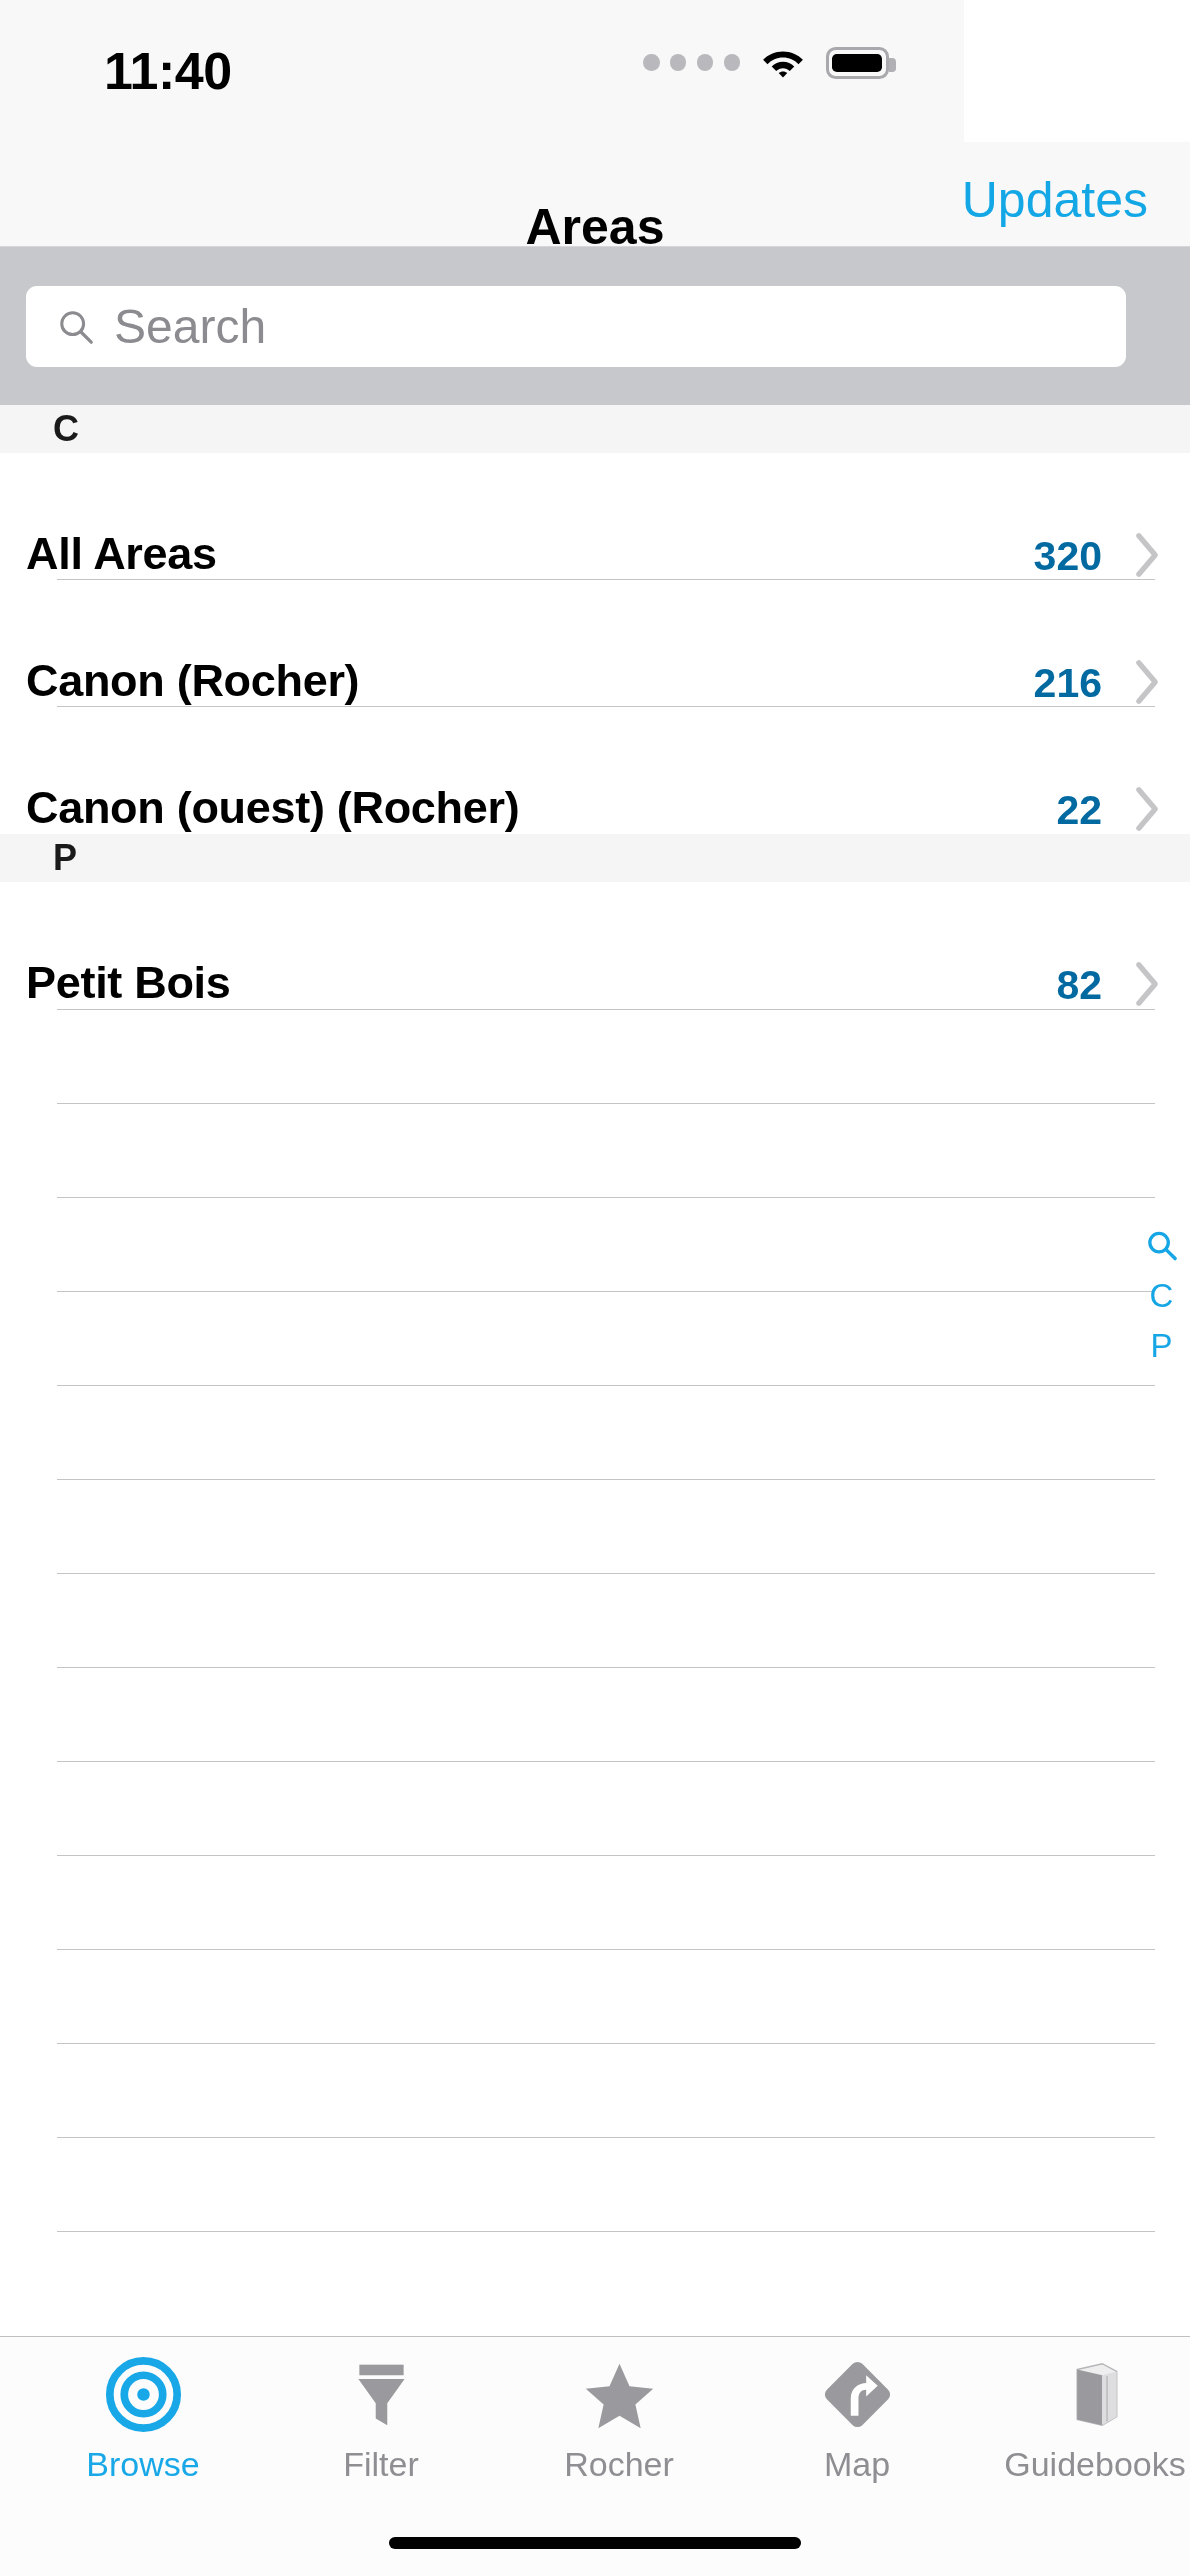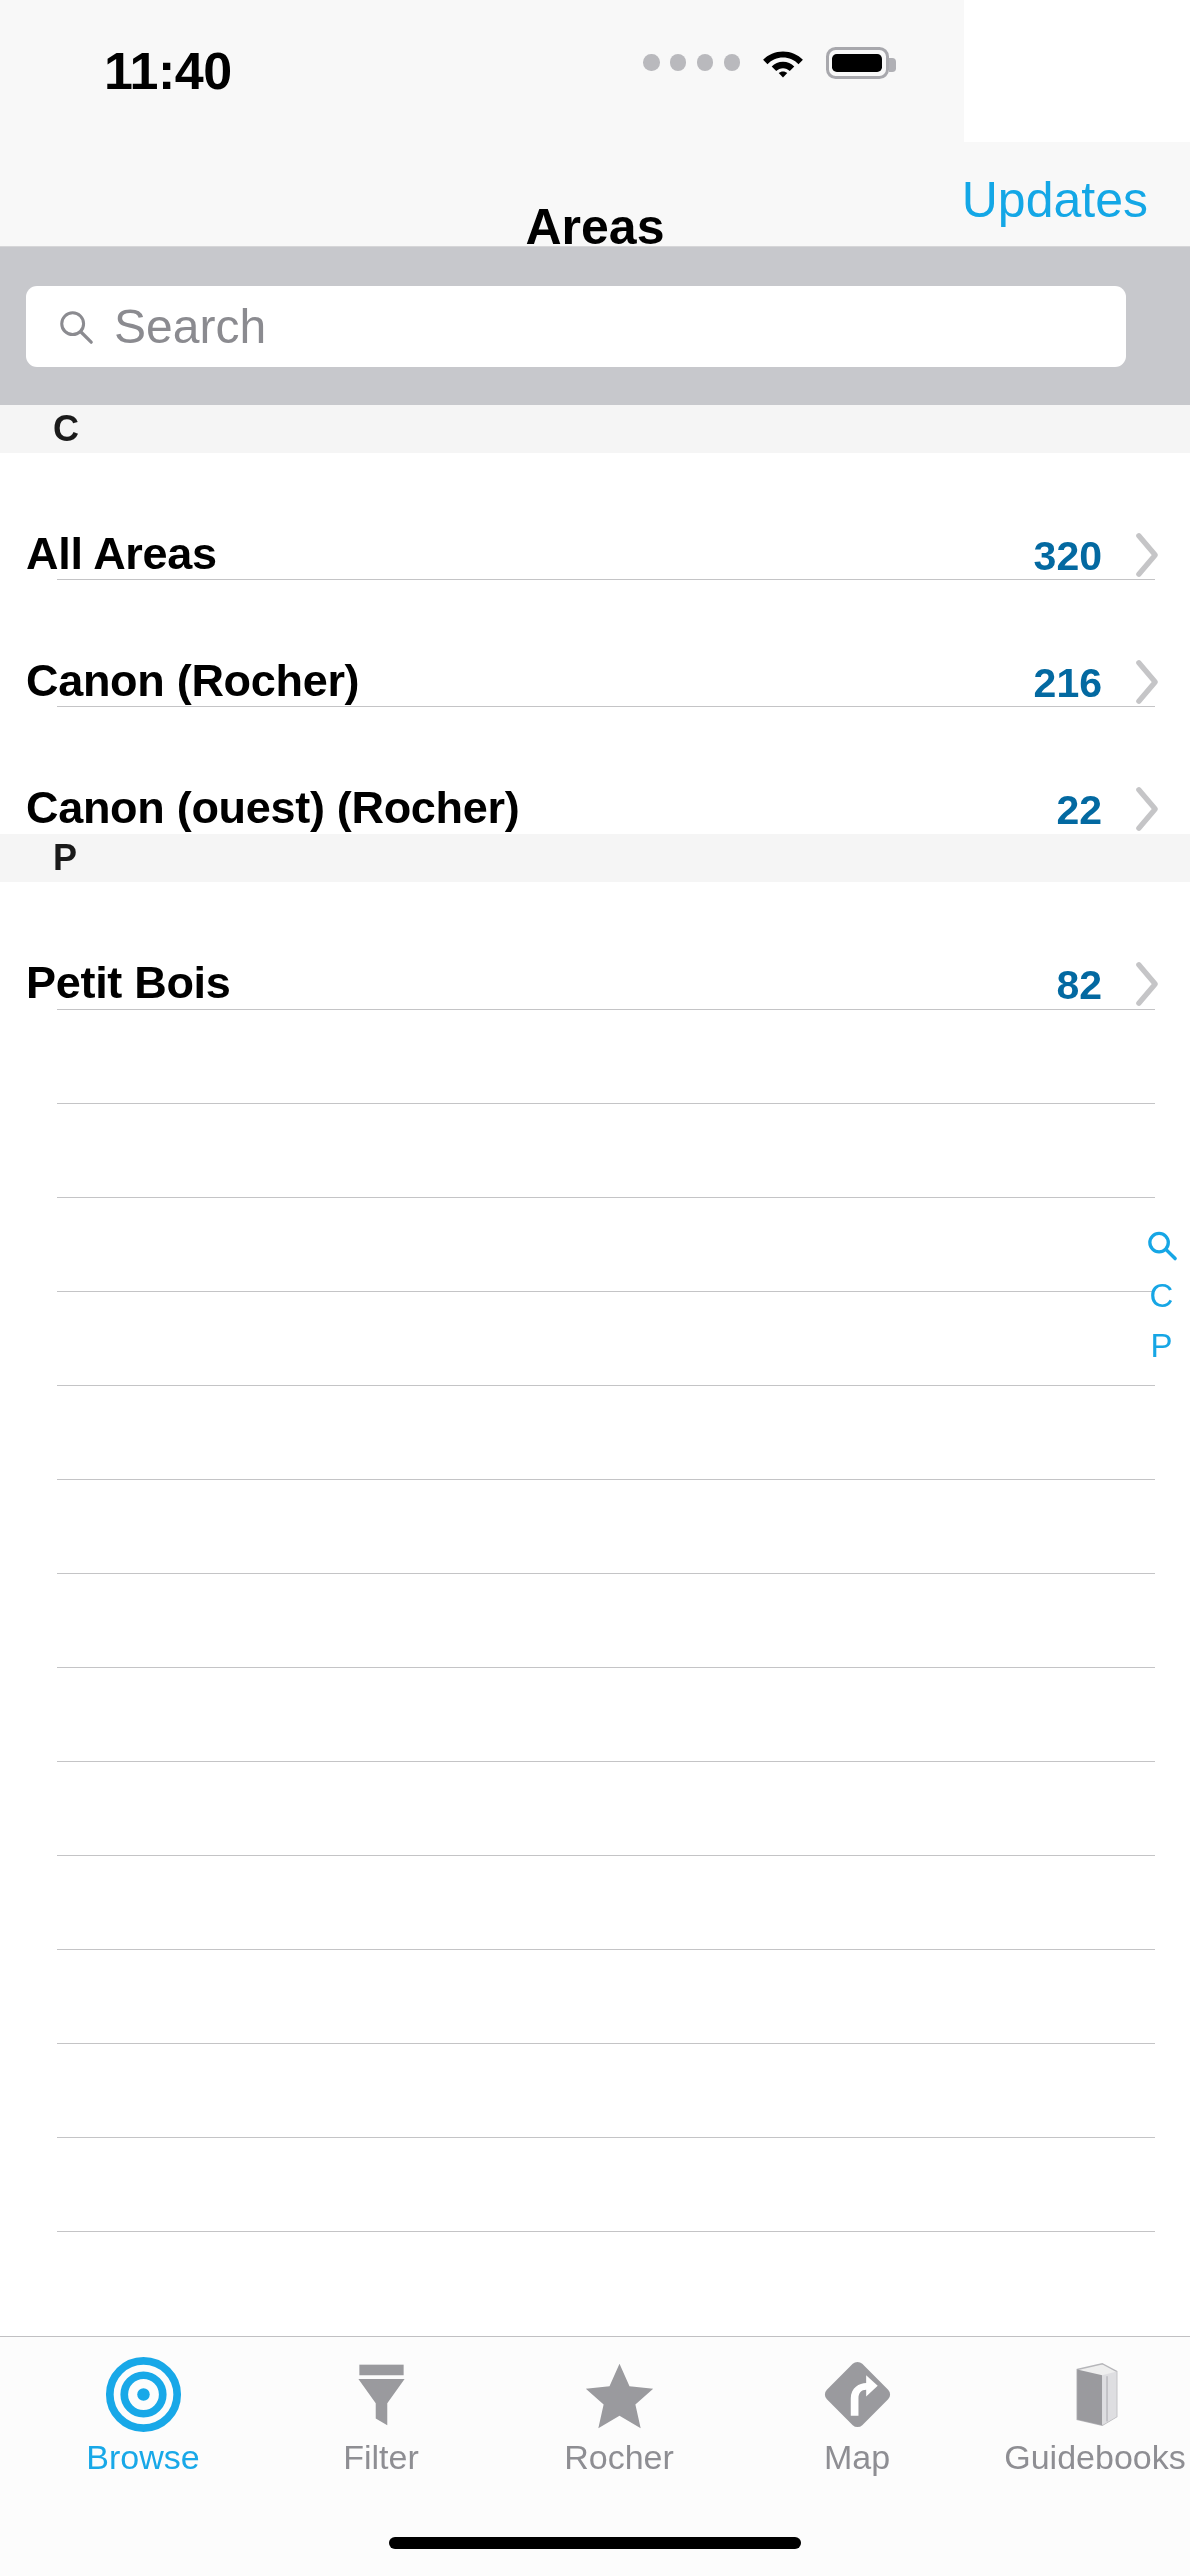--- a/index.html
+++ b/index.html
@@ -121,21 +121,21 @@
   
   .tabbar{
     position:absolute; left:0; bottom:0; width:1190px; height:240px;
     background:#fcfcfc;
     border-top:1px solid #c0c0c2;
     display:flex; align-items:flex-start;
   }
   .tab{
     flex:1 1 0; height:153px; padding-top:19px;
     display:flex; flex-direction:column; align-items:center; justify-content:flex-start;
-    gap:5px;
+    gap:12px;
     padding-left:48px;
   }
   .tab-ic{ width:77px; height:77px; display:block; }
   .tab-lbl{ font-size:34px; color:#8e8e93; font-weight:400; }
   .tab.active .tab-lbl{ color:#18a8e8; }
 
   .home-ind{
     position:absolute; left:50%; transform:translateX(-50%);
     bottom:27px; width:412px; height:12.5px; border-radius:7.7px; background:#000;
   }

